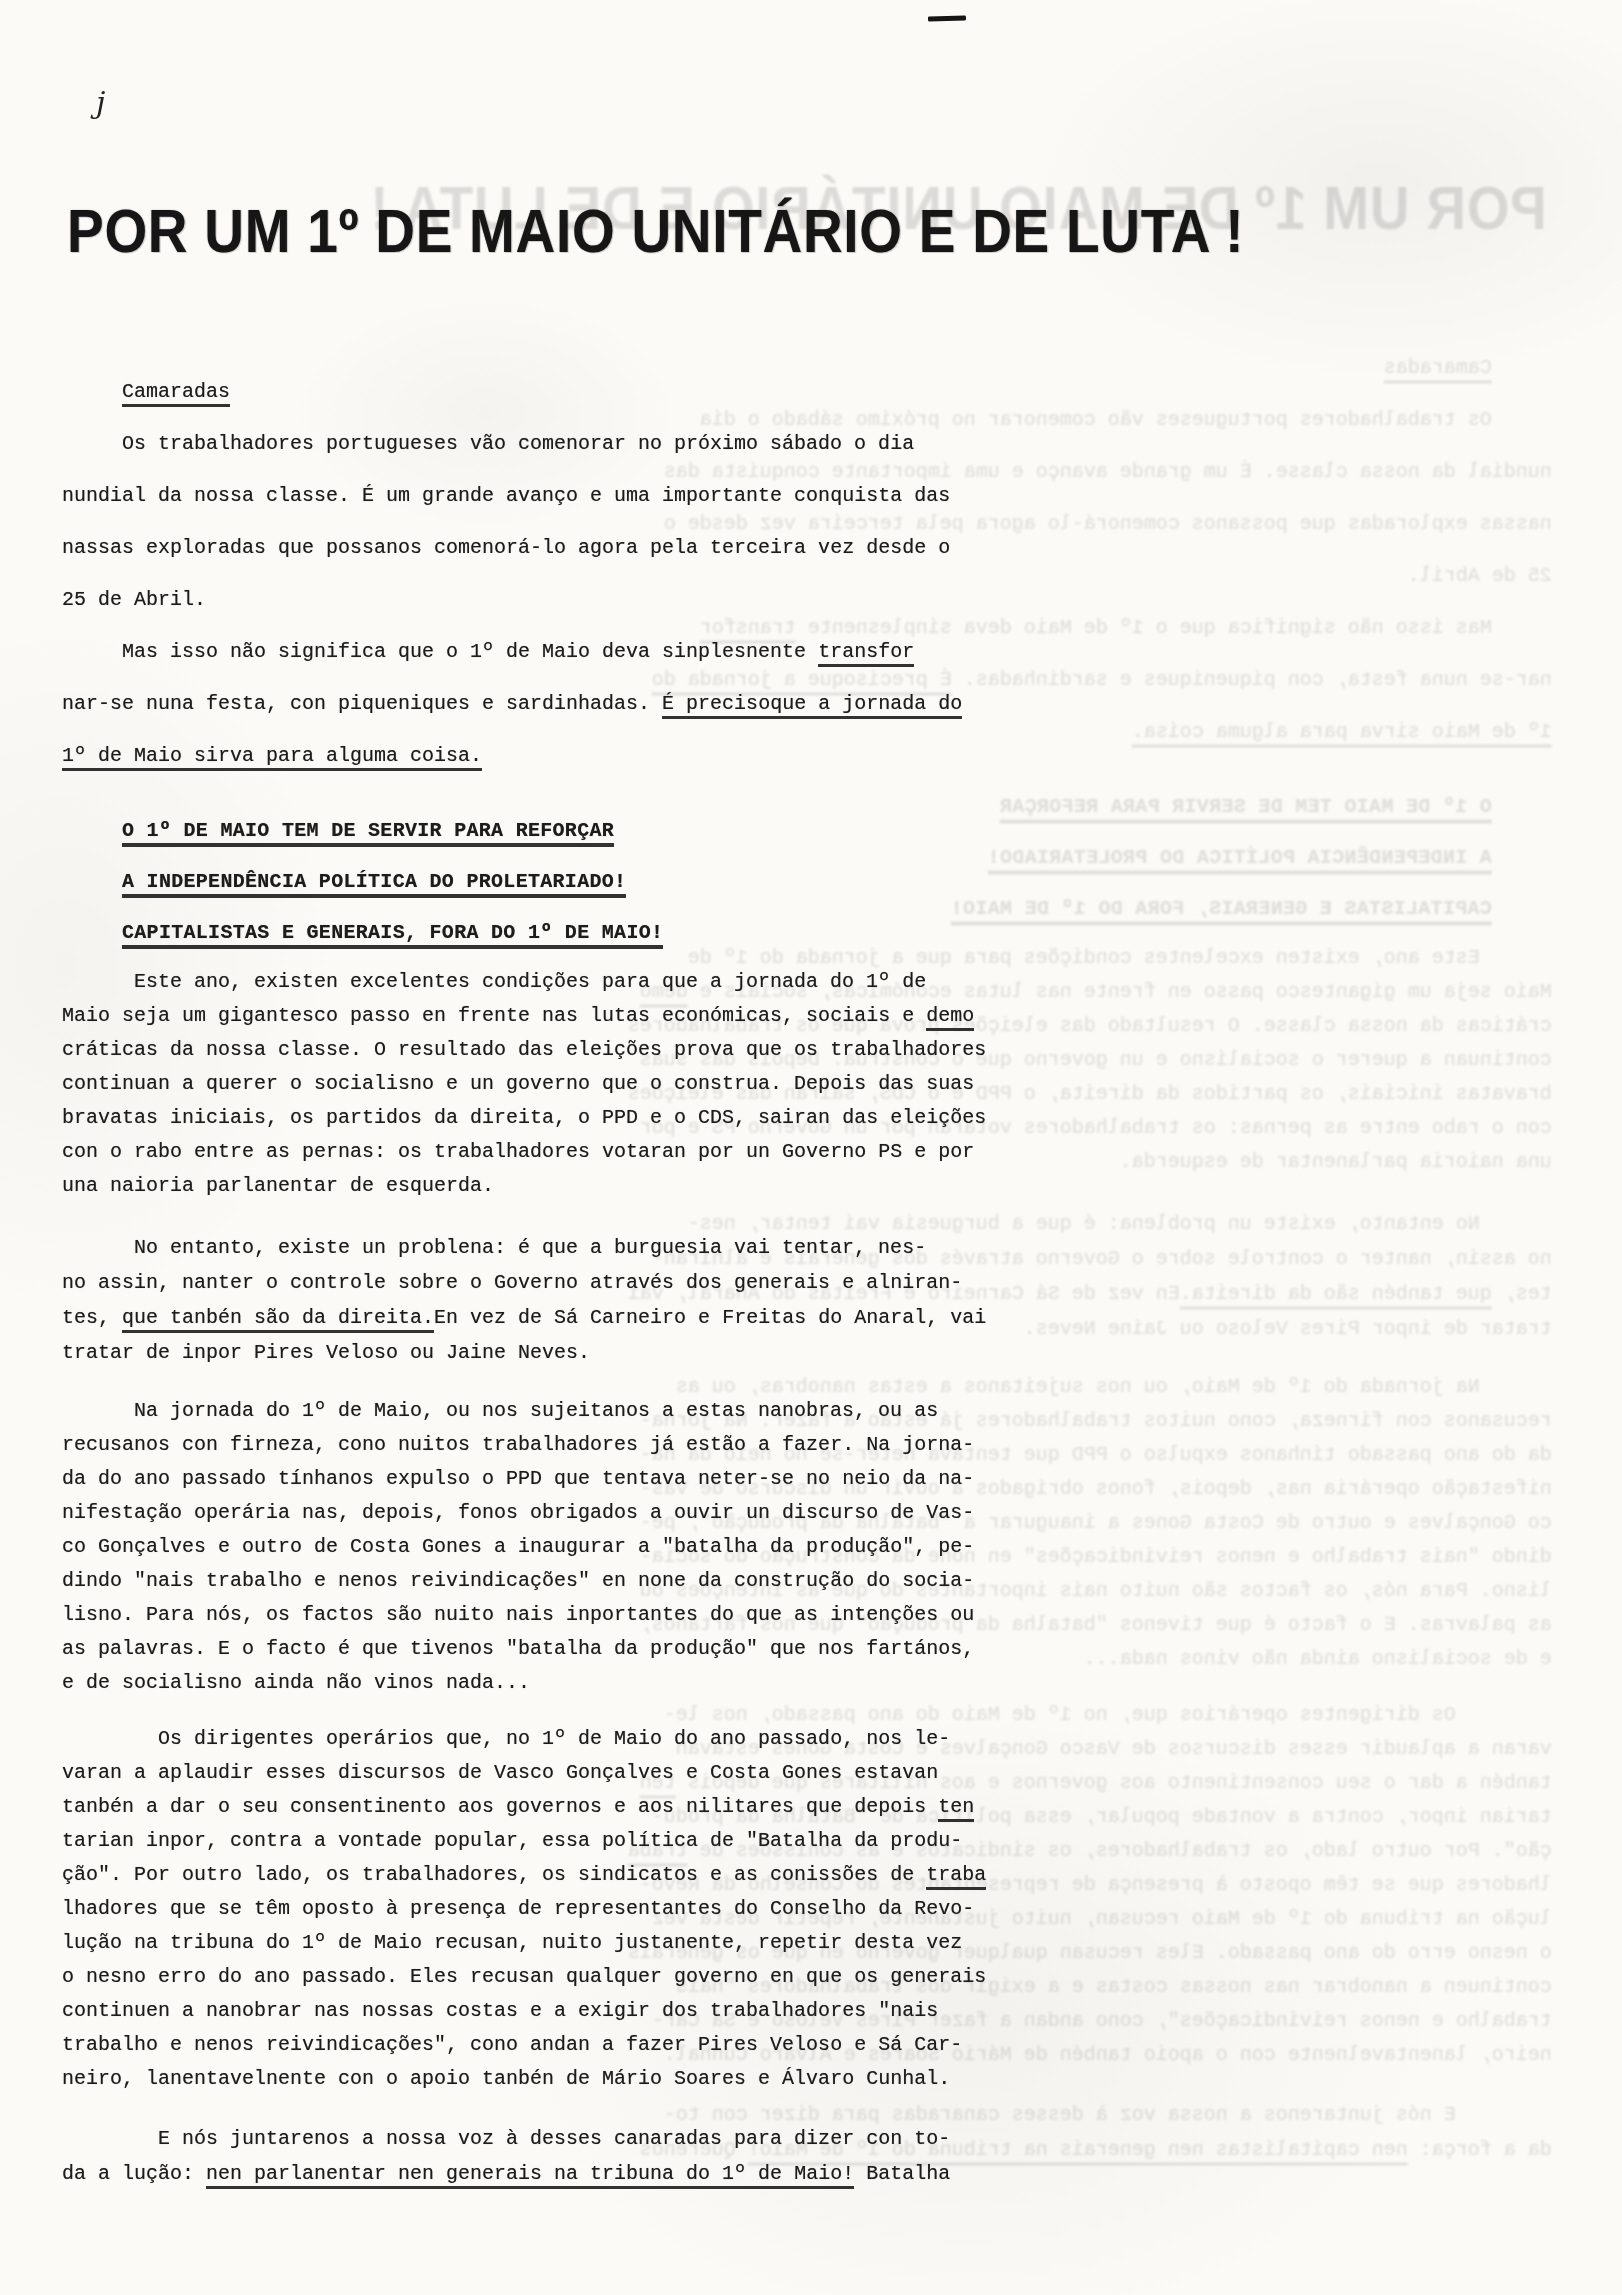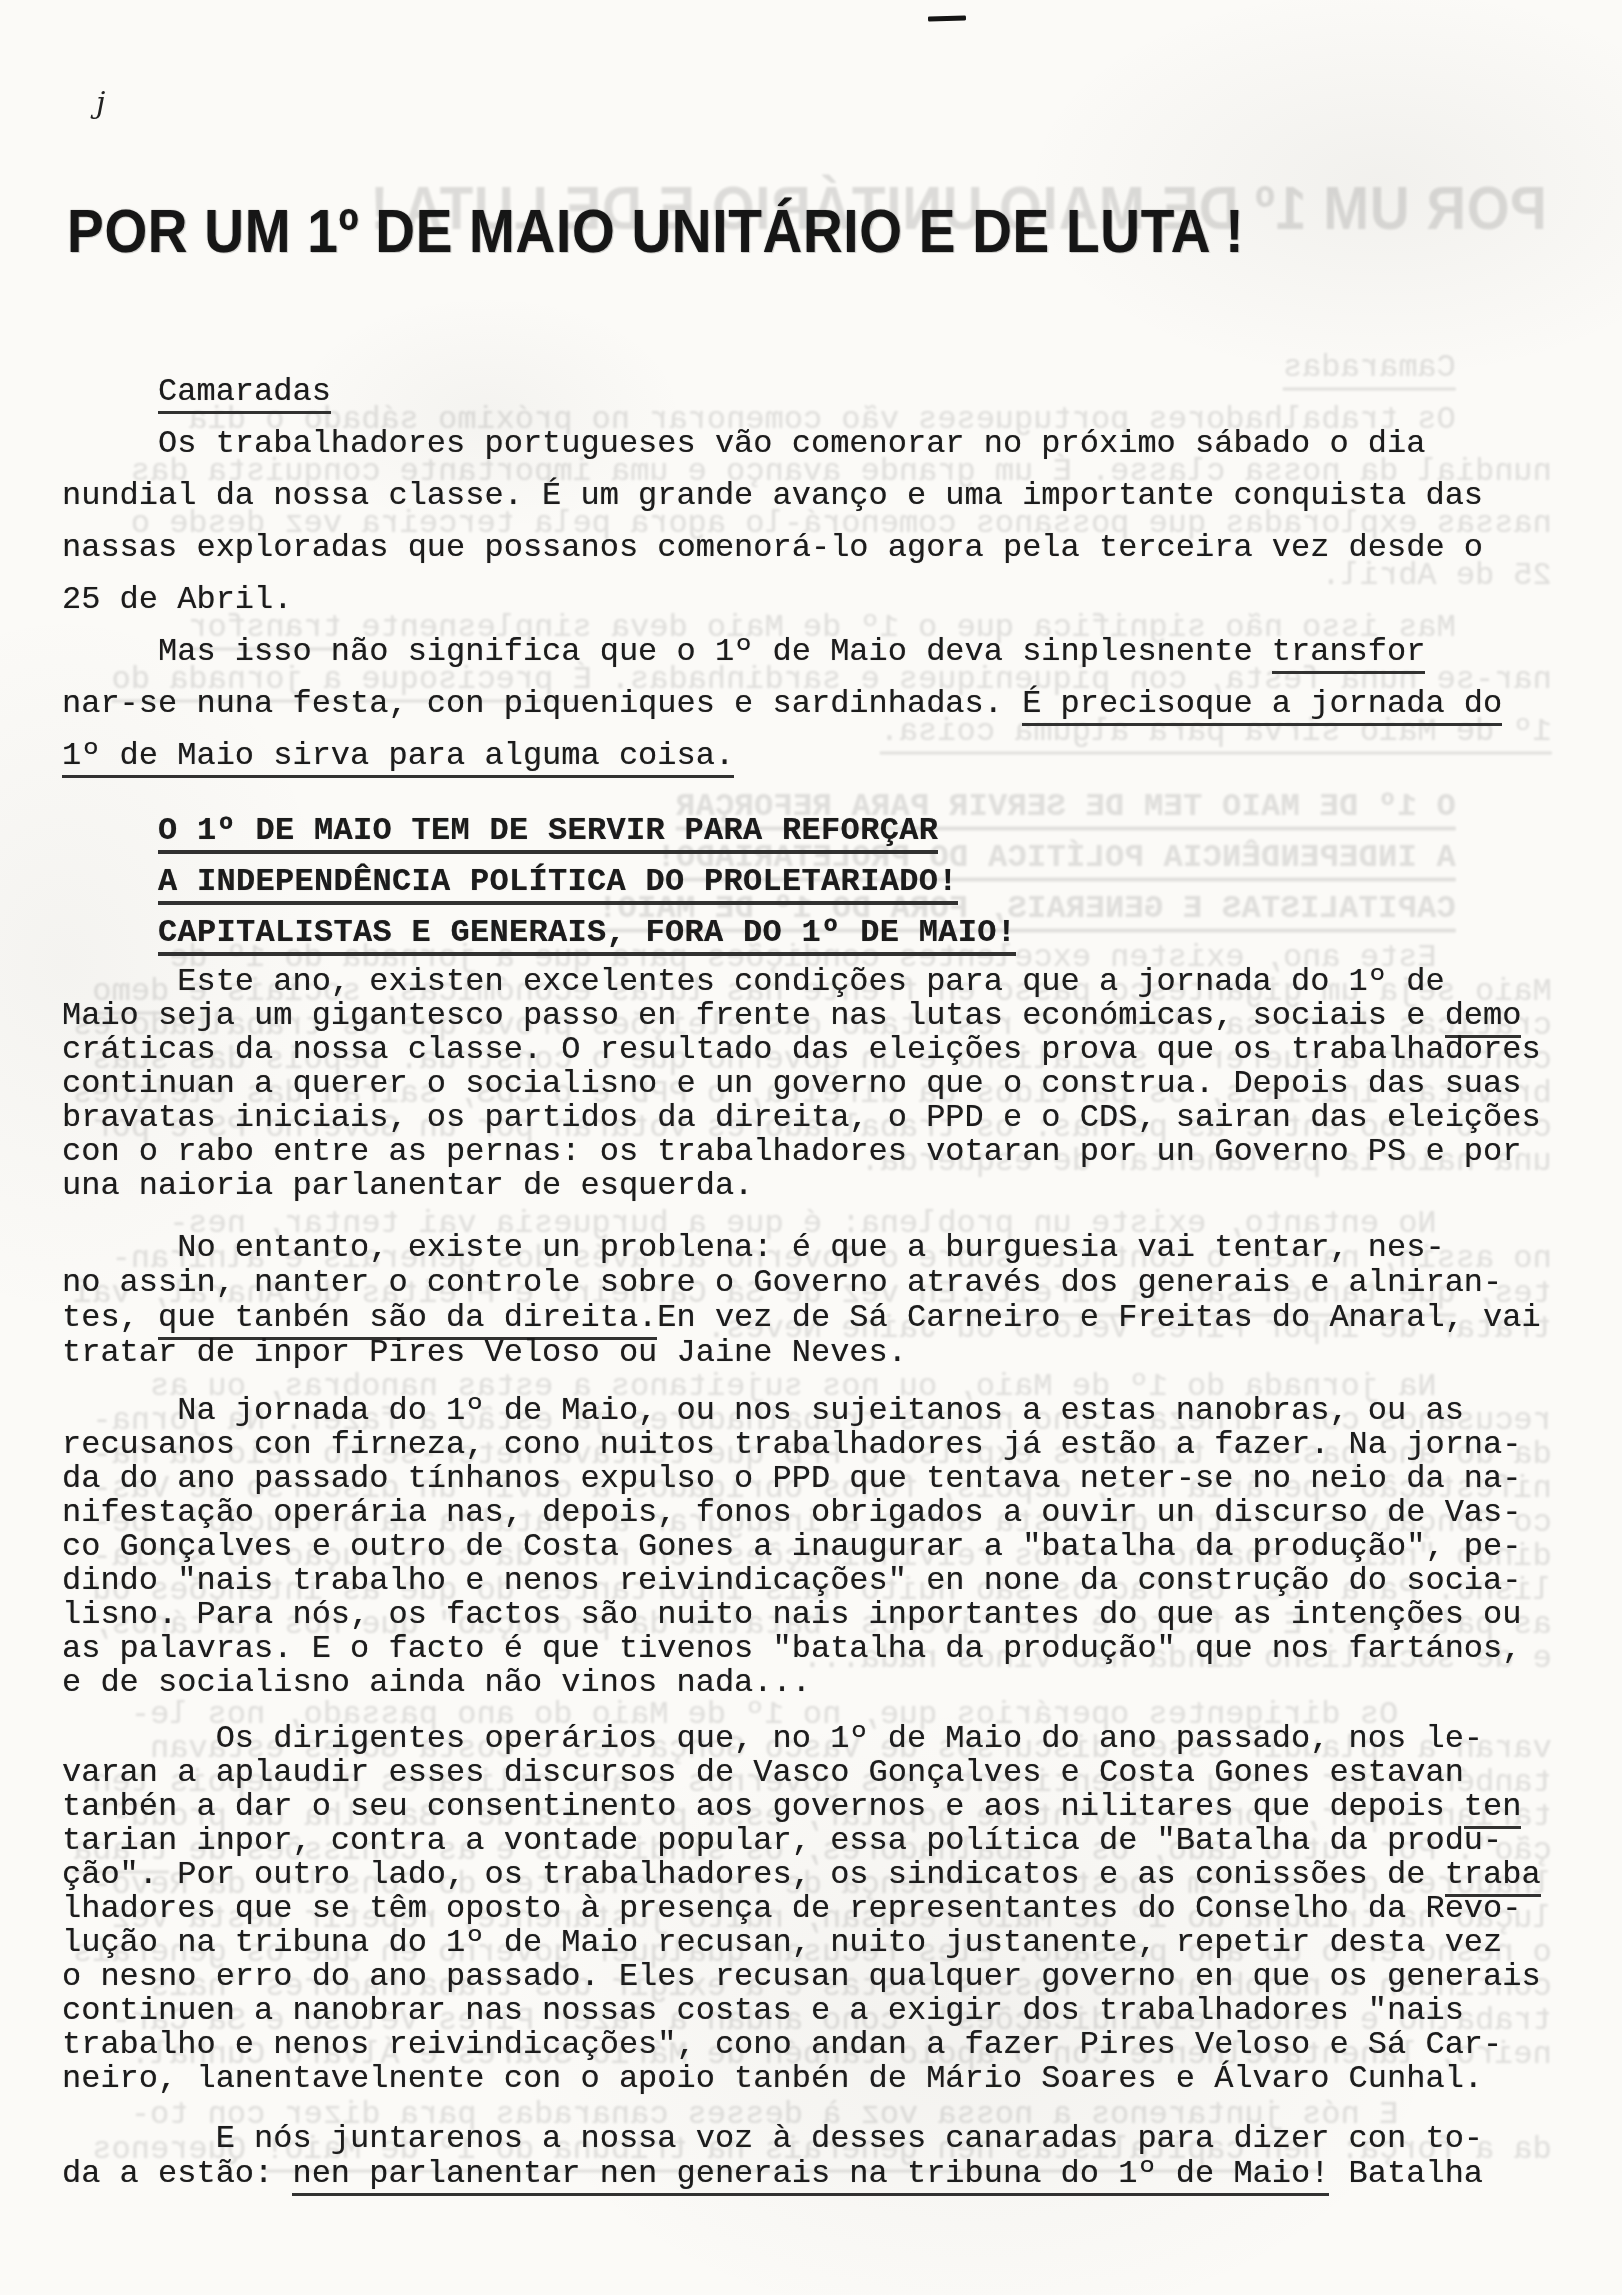--- a/index.html
+++ b/index.html
@@ -23,21 +23,21 @@
   .content{position:absolute;inset:0;}
   .title{
     position:absolute;left:67px;top:195px;
     font-family:"Liberation Sans","DejaVu Sans",sans-serif;
     font-weight:700;font-size:55px;letter-spacing:0.7px;white-space:nowrap;
     color:#161616;transform:scaleY(1.12);transform-origin:left top;
     text-shadow:0 0 1.3px rgba(10,10,10,.4), 1.3px 0.7px 0 rgba(10,10,10,.12);
   }
   .block{
     position:absolute;left:62px;
-    font-size:32px;
+    font-size:20px;
     text-shadow:0 0 0.7px rgba(25,25,25,.55);
     white-space:pre;
   }
   .line{display:block;}
   .u{border-bottom:3.9px solid rgba(22,22,22,.88);padding-bottom:0.7px;}
   .headings{font-weight:700;letter-spacing:0.3px;}
   .headings .u{border-bottom-width:4.6px;}
   .top-dash{
     position:absolute;left:928px;top:15.7px;width:38px;height:4.6px;
     background:#151515;transform:rotate(-2deg);border-radius:1.3px;
@@ -64,21 +64,21 @@
 
   <div class="content">
     <div class="title">POR UM 1º DE MAIO UNITÁRIO E DE LUTA !</div>
 
   <div class="block" style="top: 366px; line-height: 52px;"><div class="line" style="padding-left: 5ch;"><span class="u">Camaradas</span></div><div class="line" style="padding-left: 5ch;"><span>Os trabalhadores portugueses vão comenorar no próximo sábado o dia</span></div><div class="line"><span>nundial da nossa classe. É um grande avanço e uma importante conquista das</span></div><div class="line"><span>nassas exploradas que possanos comenorá-lo agora pela terceira vez desde o</span></div><div class="line"><span>25 de Abril.</span></div><div class="line" style="padding-left: 5ch;"><span>Mas isso não significa que o 1º de Maio deva sinplesnente </span><span class="u">transfor</span></div><div class="line"><span>nar-se nuna festa, con piqueniques e sardinhadas. </span><span class="u">É precisoque a jornada do</span></div><div class="line"><span class="u">1º de Maio sirva para alguma coisa.</span></div></div>
       <div class="block headings" style="top: 805px; line-height: 51px;"><div class="line" style="padding-left: 5ch;"><span class="u">O 1º DE MAIO TEM DE SERVIR PARA REFORÇAR</span></div><div class="line" style="padding-left: 5ch;"><span class="u">A INDEPENDÊNCIA POLÍTICA DO PROLETARIADO!</span></div><div class="line" style="padding-left: 5ch;"><span class="u">CAPITALISTAS E GENERAIS, FORA DO 1º DE MAIO!</span></div></div>
       <div class="block" style="top: 965px; line-height: 34px;"><div class="line" style="padding-left: 6ch;"><span>Este ano, existen excelentes condições para que a jornada do 1º de</span></div><div class="line"><span>Maio seja um gigantesco passo en frente nas lutas económicas, sociais e </span><span class="u">demo</span></div><div class="line"><span>cráticas da nossa classe. O resultado das eleições prova que os trabalhadores</span></div><div class="line"><span>continuan a querer o socialisno e un governo que o construa. Depois das suas</span></div><div class="line"><span>bravatas iniciais, os partidos da direita, o PPD e o CDS, sairan das eleições</span></div><div class="line"><span>con o rabo entre as pernas: os trabalhadores votaran por un Governo PS e por</span></div><div class="line"><span>una naioria parlanentar de esquerda.</span></div></div>
       <div class="block" style="top: 1230px; line-height: 35px;"><div class="line" style="padding-left: 6ch;"><span>No entanto, existe un problena: é que a burguesia vai tentar, nes-</span></div><div class="line"><span>no assin, nanter o controle sobre o Governo através dos generais e alniran-</span></div><div class="line"><span>tes, </span><span class="u">que tanbén são da direita.</span><span>En vez de Sá Carneiro e Freitas do Anaral, vai</span></div><div class="line"><span>tratar de inpor Pires Veloso ou Jaine Neves.</span></div></div>
       <div class="block" style="top: 1394px; line-height: 34px;"><div class="line" style="padding-left: 6ch;"><span>Na jornada do 1º de Maio, ou nos sujeitanos a estas nanobras, ou as</span></div><div class="line"><span>recusanos con firneza, cono nuitos trabalhadores já estão a fazer. Na jorna-</span></div><div class="line"><span>da do ano passado tínhanos expulso o PPD que tentava neter-se no neio da na-</span></div><div class="line"><span>nifestação operária nas, depois, fonos obrigados a ouvir un discurso de Vas-</span></div><div class="line"><span>co Gonçalves e outro de Costa Gones a inaugurar a "batalha da produção", pe-</span></div><div class="line"><span>dindo "nais trabalho e nenos reivindicações" en none da construção do socia-</span></div><div class="line"><span>lisno. Para nós, os factos são nuito nais inportantes do que as intenções ou</span></div><div class="line"><span>as palavras. E o facto é que tivenos "batalha da produção" que nos fartános,</span></div><div class="line"><span>e de socialisno ainda não vinos nada...</span></div></div>
       <div class="block" style="top: 1722px; line-height: 34px;"><div class="line" style="padding-left: 8ch;"><span>Os dirigentes operários que, no 1º de Maio do ano passado, nos le-</span></div><div class="line"><span>varan a aplaudir esses discursos de Vasco Gonçalves e Costa Gones estavan</span></div><div class="line"><span>tanbén a dar o seu consentinento aos governos e aos nilitares que depois </span><span class="u">ten</span></div><div class="line"><span>tarian inpor, contra a vontade popular, essa política de "Batalha da produ-</span></div><div class="line"><span>ção". Por outro lado, os trabalhadores, os sindicatos e as conissões de </span><span class="u">traba</span></div><div class="line"><span>lhadores que se têm oposto à presença de representantes do Conselho da Revo-</span></div><div class="line"><span>lução na tribuna do 1º de Maio recusan, nuito justanente, repetir desta vez</span></div><div class="line"><span>o nesno erro do ano passado. Eles recusan qualquer governo en que os generais</span></div><div class="line"><span>continuen a nanobrar nas nossas costas e a exigir dos trabalhadores "nais</span></div><div class="line"><span>trabalho e nenos reivindicações", cono andan a fazer Pires Veloso e Sá Car-</span></div><div class="line"><span>neiro, lanentavelnente con o apoio tanbén de Mário Soares e Álvaro Cunhal.</span></div></div>
-      <div class="block" style="top: 2121px; line-height: 35px; text-align: right;"><div class="line" style="padding-left: 8ch;"><span>E nós juntarenos a nossa voz à desses canaradas para dizer con to-</span></div><div class="line"><span>da a estão: </span><span class="u">nen parlanentar nen generais na tribuna do 1º de Maio!</span><span> Batalha</span></div></div>
+      <div class="block" style="top: 2121px; line-height: 35px; text-align: right;"><div class="line" style="padding-left: 8ch;"><span>E nós juntarenos a nossa voz à desses canaradas para dizer con to-</span></div><div class="line"><span>da a lução: </span><span class="u">nen parlanentar nen generais na tribuna do 1º de Maio!</span><span> Batalha</span></div></div>
     </div>
 <div class="content bleed">
     <div class="title">POR UM 1º DE MAIO UNITÁRIO E DE LUTA !</div>
 
   <div class="block" style="top: 366px; line-height: 52px;"><div class="line" style="padding-left: 5ch;"><span class="u">Camaradas</span></div><div class="line" style="padding-left: 5ch;"><span>Os trabalhadores portugueses vão comenorar no próximo sábado o dia</span></div><div class="line"><span>nundial da nossa classe. É um grande avanço e uma importante conquista das</span></div><div class="line"><span>nassas exploradas que possanos comenorá-lo agora pela terceira vez desde o</span></div><div class="line"><span>25 de Abril.</span></div><div class="line" style="padding-left: 5ch;"><span>Mas isso não significa que o 1º de Maio deva sinplesnente </span><span class="u">transfor</span></div><div class="line"><span>nar-se nuna festa, con piqueniques e sardinhadas. </span><span class="u">É precisoque a jornada do</span></div><div class="line"><span class="u">1º de Maio sirva para alguma coisa.</span></div></div>
       <div class="block headings" style="top: 805px; line-height: 51px;"><div class="line" style="padding-left: 5ch;"><span class="u">O 1º DE MAIO TEM DE SERVIR PARA REFORÇAR</span></div><div class="line" style="padding-left: 5ch;"><span class="u">A INDEPENDÊNCIA POLÍTICA DO PROLETARIADO!</span></div><div class="line" style="padding-left: 5ch;"><span class="u">CAPITALISTAS E GENERAIS, FORA DO 1º DE MAIO!</span></div></div>
       <div class="block" style="top: 965px; line-height: 34px;"><div class="line" style="padding-left: 6ch;"><span>Este ano, existen excelentes condições para que a jornada do 1º de</span></div><div class="line"><span>Maio seja um gigantesco passo en frente nas lutas económicas, sociais e </span><span class="u">demo</span></div><div class="line"><span>cráticas da nossa classe. O resultado das eleições prova que os trabalhadores</span></div><div class="line"><span>continuan a querer o socialisno e un governo que o construa. Depois das suas</span></div><div class="line"><span>bravatas iniciais, os partidos da direita, o PPD e o CDS, sairan das eleições</span></div><div class="line"><span>con o rabo entre as pernas: os trabalhadores votaran por un Governo PS e por</span></div><div class="line"><span>una naioria parlanentar de esquerda.</span></div></div>
       <div class="block" style="top: 1230px; line-height: 35px;"><div class="line" style="padding-left: 6ch;"><span>No entanto, existe un problena: é que a burguesia vai tentar, nes-</span></div><div class="line"><span>no assin, nanter o controle sobre o Governo através dos generais e alniran-</span></div><div class="line"><span>tes, </span><span class="u">que tanbén são da direita.</span><span>En vez de Sá Carneiro e Freitas do Anaral, vai</span></div><div class="line"><span>tratar de inpor Pires Veloso ou Jaine Neves.</span></div></div>
       <div class="block" style="top: 1394px; line-height: 34px;"><div class="line" style="padding-left: 6ch;"><span>Na jornada do 1º de Maio, ou nos sujeitanos a estas nanobras, ou as</span></div><div class="line"><span>recusanos con firneza, cono nuitos trabalhadores já estão a fazer. Na jorna-</span></div><div class="line"><span>da do ano passado tínhanos expulso o PPD que tentava neter-se no neio da na-</span></div><div class="line"><span>nifestação operária nas, depois, fonos obrigados a ouvir un discurso de Vas-</span></div><div class="line"><span>co Gonçalves e outro de Costa Gones a inaugurar a "batalha da produção", pe-</span></div><div class="line"><span>dindo "nais trabalho e nenos reivindicações" en none da construção do socia-</span></div><div class="line"><span>lisno. Para nós, os factos são nuito nais inportantes do que as intenções ou</span></div><div class="line"><span>as palavras. E o facto é que tivenos "batalha da produção" que nos fartános,</span></div><div class="line"><span>e de socialisno ainda não vinos nada...</span></div></div>
       <div class="block" style="top: 1722px; line-height: 34px;"><div class="line" style="padding-left: 8ch;"><span>Os dirigentes operários que, no 1º de Maio do ano passado, nos le-</span></div><div class="line"><span>varan a aplaudir esses discursos de Vasco Gonçalves e Costa Gones estavan</span></div><div class="line"><span>tanbén a dar o seu consentinento aos governos e aos nilitares que depois </span><span class="u">ten</span></div><div class="line"><span>tarian inpor, contra a vontade popular, essa política de "Batalha da produ-</span></div><div class="line"><span>ção". Por outro lado, os trabalhadores, os sindicatos e as conissões de </span><span class="u">traba</span></div><div class="line"><span>lhadores que se têm oposto à presença de representantes do Conselho da Revo-</span></div><div class="line"><span>lução na tribuna do 1º de Maio recusan, nuito justanente, repetir desta vez</span></div><div class="line"><span>o nesno erro do ano passado. Eles recusan qualquer governo en que os generais</span></div><div class="line"><span>continuen a nanobrar nas nossas costas e a exigir dos trabalhadores "nais</span></div><div class="line"><span>trabalho e nenos reivindicações", cono andan a fazer Pires Veloso e Sá Car-</span></div><div class="line"><span>neiro, lanentavelnente con o apoio tanbén de Mário Soares e Álvaro Cunhal.</span></div></div>

